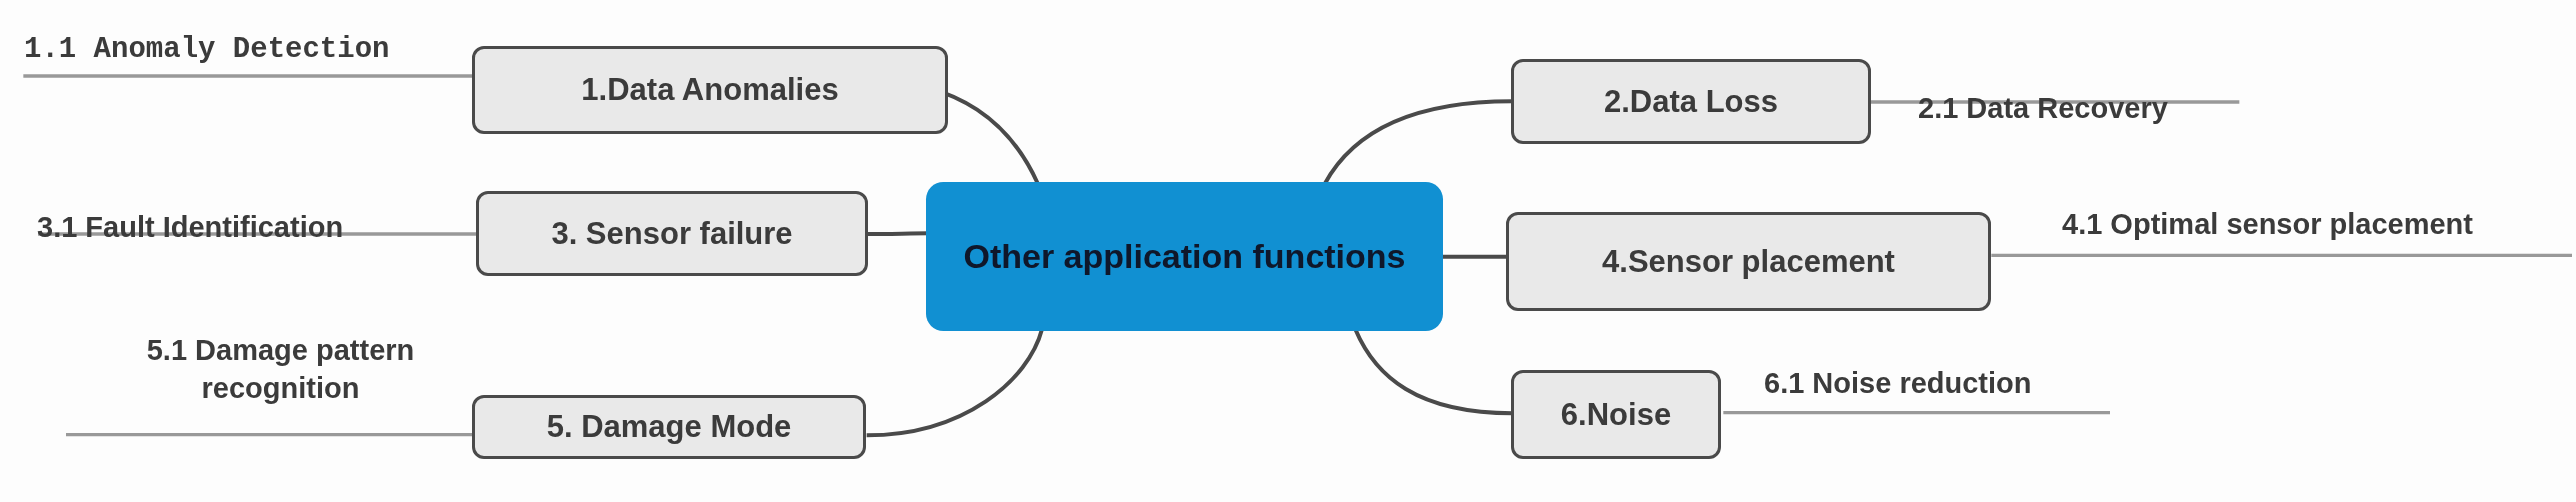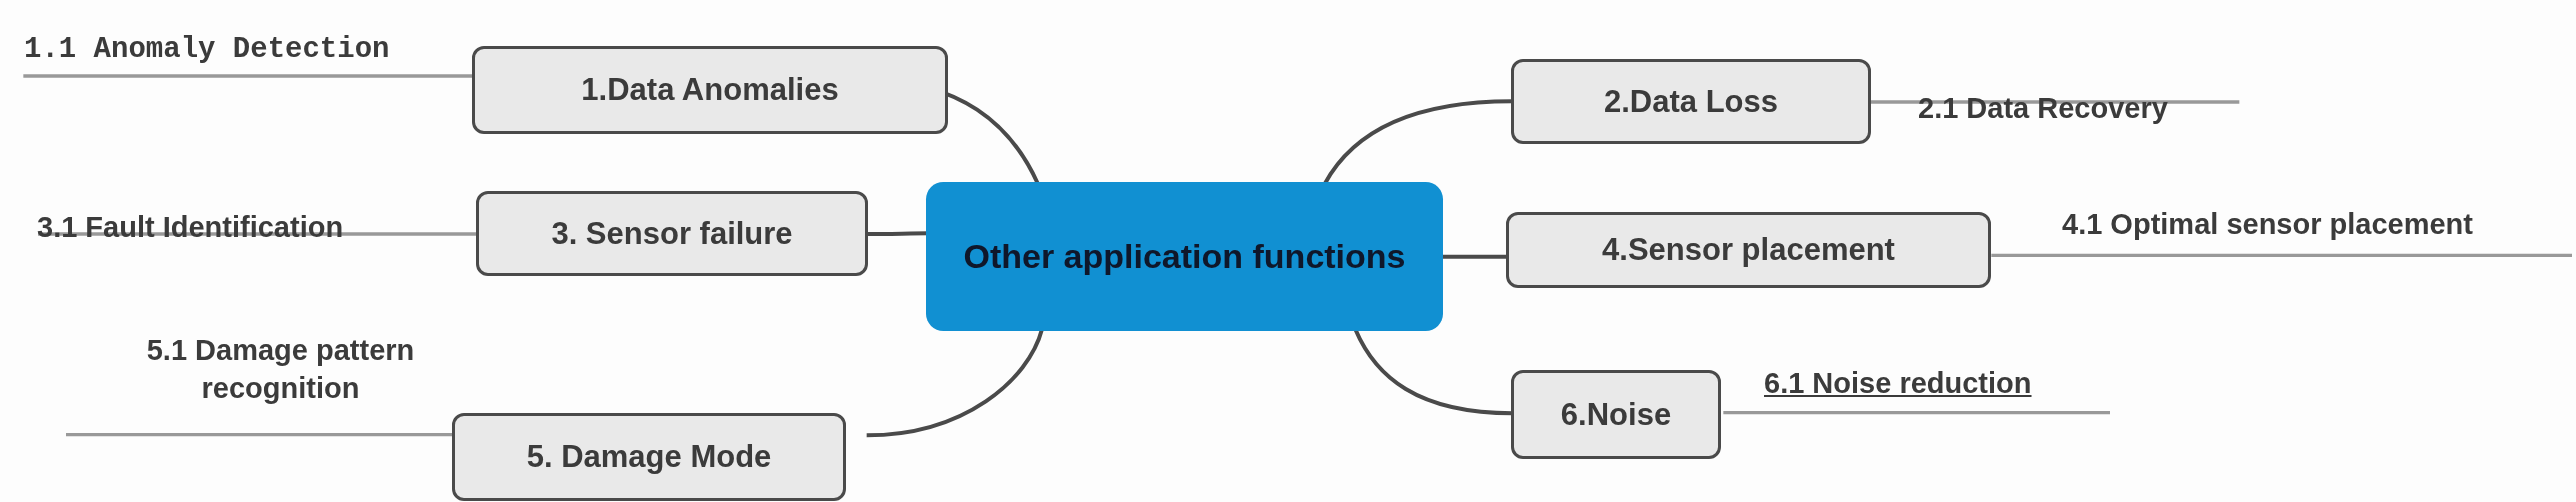--- a/index.html
+++ b/index.html
@@ -63,29 +63,29 @@
     color: #3b3b3b;
     white-space: nowrap;
   }
   .subtopic-label.wrap {
     white-space: normal;
     width: 427px;
   }
   .node-1 { left: 472px;  top: 46px;  width: 476px; height: 88px; }
   .node-2 { left: 1511px; top: 59px;  width: 360px; height: 85px; }
   .node-3 { left: 476px;  top: 191px; width: 392px; height: 85px; justify-content: center; }
-  .node-4 { left: 1506px; top: 212px; width: 485px; height: 76px; text-align: right; }
-  .node-5 { left: 452px;  top: 395px; width: 394px; height: 88px; margin-top: 18px; }
+  .node-4 { left: 1506px; top: 212px; width: 485px; height: 99px; text-align: right; }
+  .node-5 { left: 472px;  top: 395px; width: 394px; height: 64px; }
   .node-6 { left: 1511px; top: 370px; width: 210px; height: 89px; }
   .sub-1 { left: 24px;   top: 31px; font-family: Liberation Mono, monospace;  }
   .sub-2 { left: 1918px; top: 53px; margin-top: 36px;  }
   .sub-3 { left: 37px;   top: 184px; margin-top: 24px; }
   .sub-4 { left: 2042px; top: 205px; margin-left: 20px; }
   .sub-5 { left: 67px;  top: 331px; text-align: center; }
-  .sub-6 { left: 1764px; top: 364px; text-decoration: underline; }
+  .sub-6 { left: 1764px; top: 364px; }
 </style>
 </head>
 <body>
 
 <div class="canvas">
 
   <svg class="connector-layer" width="2576" height="502" viewBox="0 0 3862 753" xmlns="http://www.w3.org/2000/svg">
 
     <line x1="34" y1="114" x2="712" y2="114" stroke="#999999" stroke-width="5"></line>
     <line x1="2800" y1="153" x2="3358" y2="153" stroke="#999999" stroke-width="5"></line>

